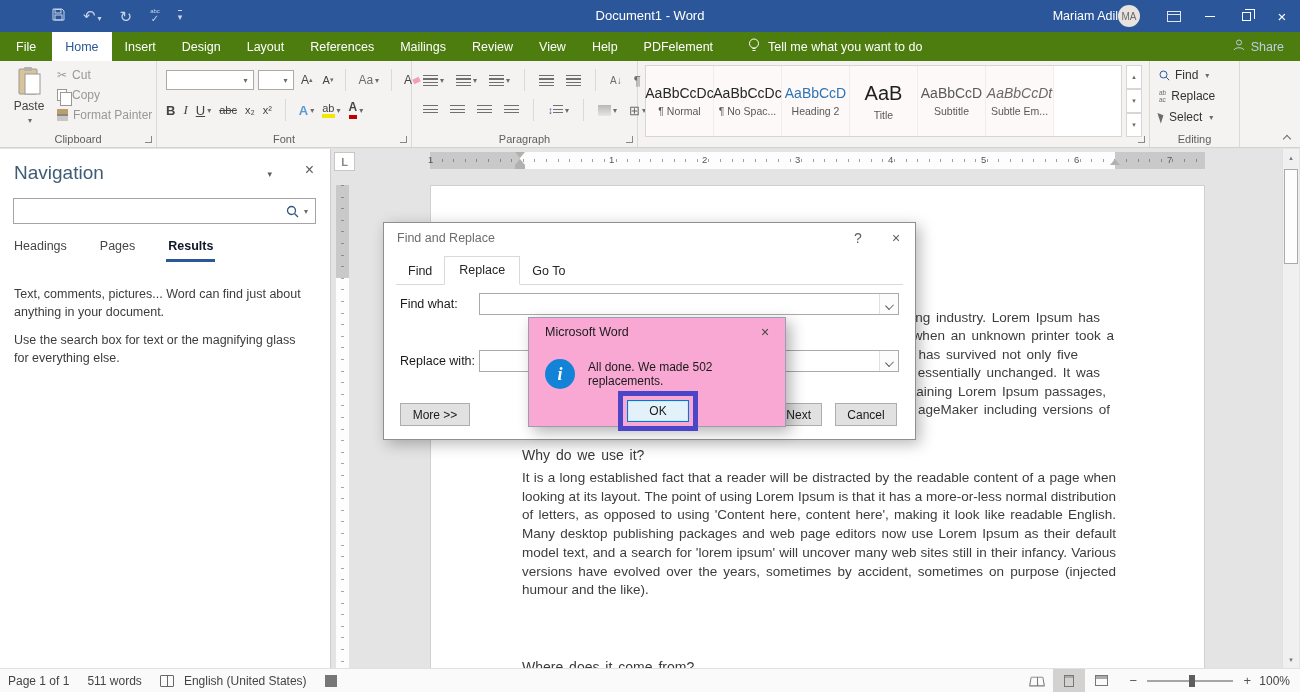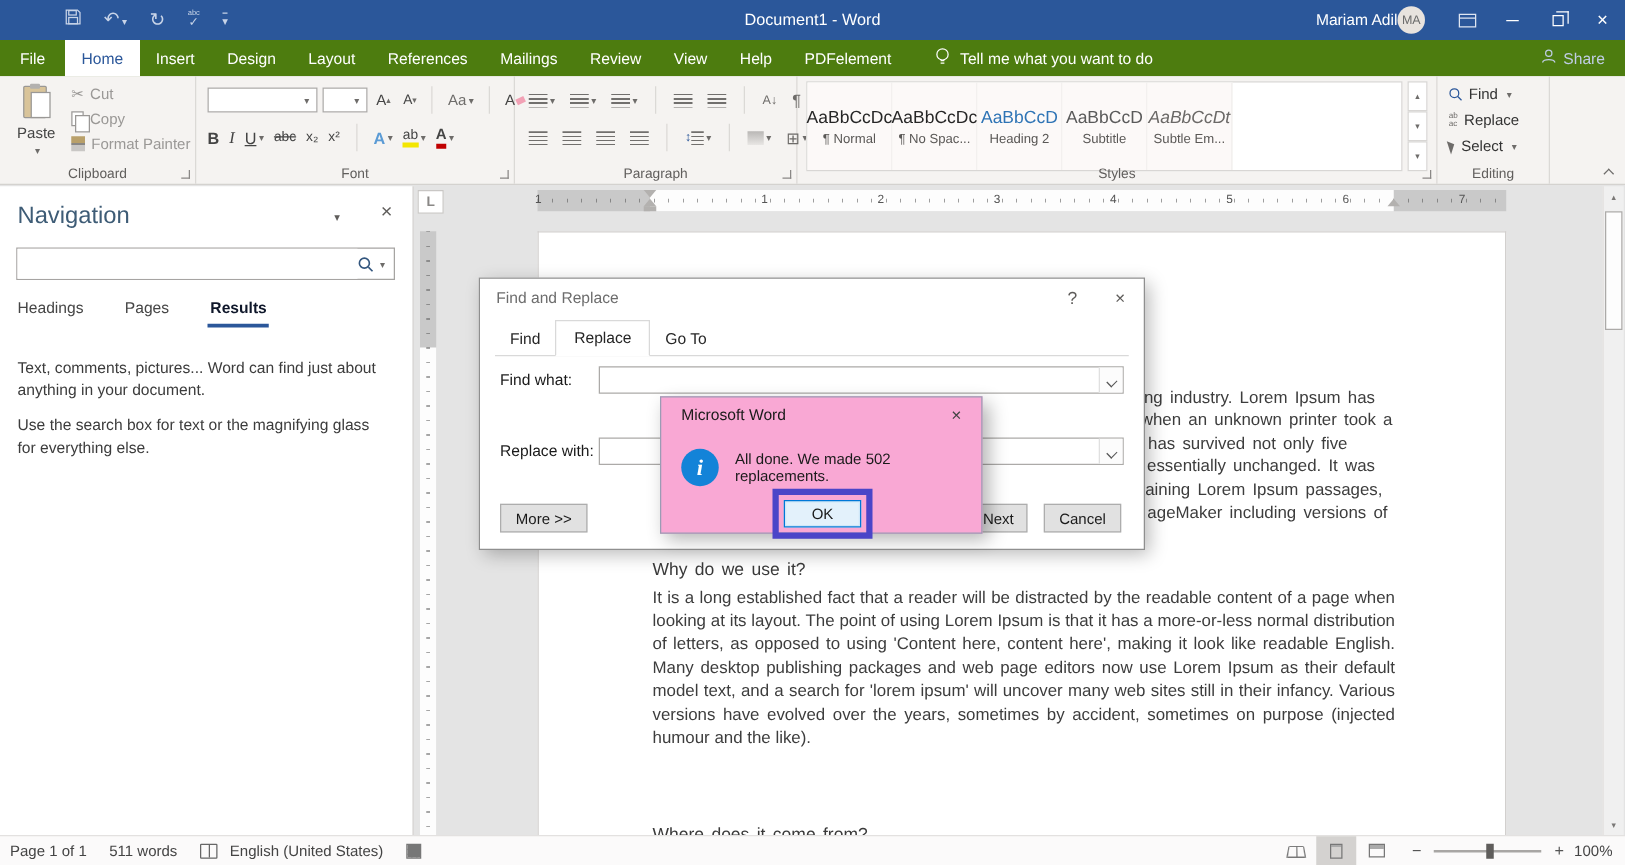--- a/index.html
+++ b/index.html
@@ -376,35 +376,38 @@
             <span class="sname">¶ Normal</span>
           </div>
         <div class="scell">
             <span class="sprev">AaBbCcDc</span>
             <span class="sname">¶ No Spac...</span>
           </div>
         <div class="scell h">
             <span class="sprev">AaBbCcD</span>
             <span class="sname">Heading 2</span>
           </div>
+        <div class="scell title">
+            <span class="sprev">AaB</span>
+            <span class="sname">Title</span>
+          </div>
         <div class="scell sub">
             <span class="sprev">AaBbCcD</span>
             <span class="sname">Subtitle</span>
           </div>
         <div class="scell em">
             <span class="sprev">AaBbCcDt</span>
             <span class="sname">Subtle Em...</span>
           </div>
       </div>
       <div class="gal-scroll">
         <span>▴</span>
         <span>▾</span>
         <span>▾</span>
       </div>
-      <div class="grp-label">Styles</div>
       <div class="launcher"></div>
     </div>
 
     <div class="grp" style="left:1150px;width:90px;">
       <div class="edit-items">
         <div class="ei">
           <svg width="11" height="11" viewBox="0 0 11 11">
               <circle cx="4.5" cy="4.5" r="3.5" fill="none" stroke="#2b579a"></circle>
               <path d="M7.2 7.2l3 3" stroke="#2b579a"></path>
             </svg>

